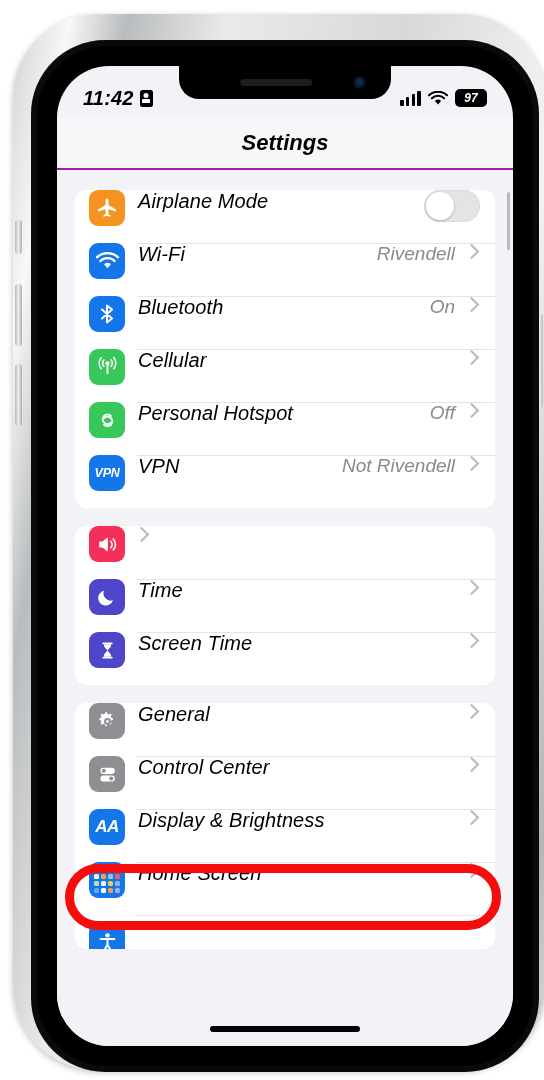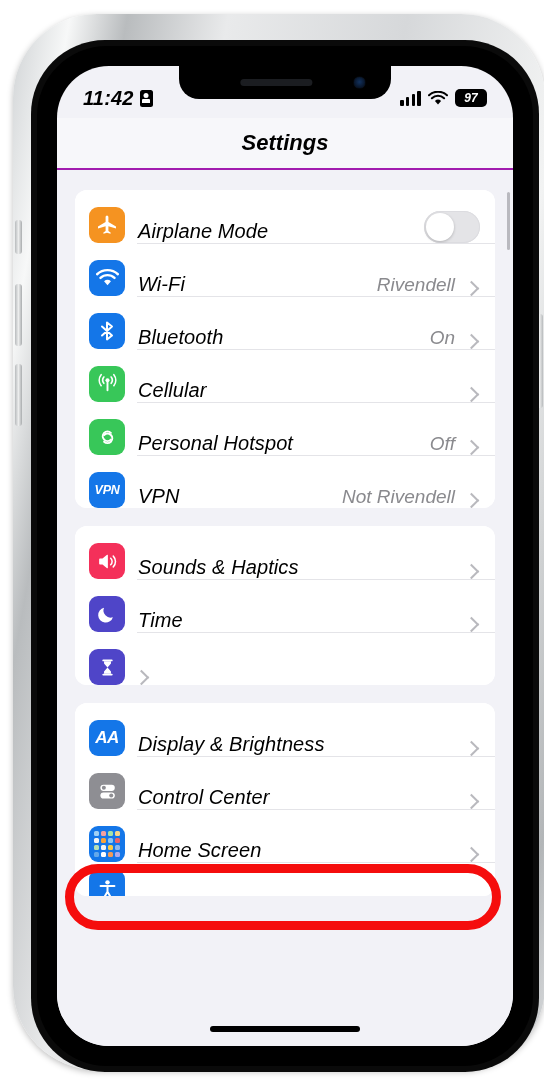--- a/index.html
+++ b/index.html
@@ -109,21 +109,21 @@
     position:absolute;right:3px;top:22px;width:3px;height:58px;
     border-radius:2px;background:#b9b9bf;z-index:25;
   }
 
   .group{
     margin:18px 18px 0 18px;background:#fff;border-radius:12px;overflow:hidden;
   }
   .group.first{margin-top:20px;}
 
   .row{
-    display:flex;align-items:flex-end;height:53px;padding-left:14px;
+    display:flex;align-items:flex-start;height:53px;padding-left:14px;
     position:relative;background:#fff;
   }
   .row + .row::before{
     content:"";position:absolute;left:62px;right:0;top:0;height:1px;background:#e4e4e8;
   }
   .icon{
     width:36px;height:36px;border-radius:9px;flex:0 0 36px;
     display:flex;align-items:center;justify-content:center;position:relative;
   }
   .label{
@@ -306,21 +306,20 @@
 
 
           <div class="row">
             <div class="icon" style="background:#f4305a">
               <svg viewBox="0 0 26 26" width="25" height="25">
                 <path class="g-white" d="M12.2 6.2 L7.8 9.9 H5.2 a.9.9 0 0 0 -.9.9 v4.4 a.9.9 0 0 0 .9.9 h2.6 l4.4 3.7 a.7.7 0 0 0 1.2-.6 V6.8 a.7.7 0 0 0 -1.2-.6z"></path>
                 <path d="M16.3 9.6 a4.6 4.6 0 0 1 0 6.8" stroke="#fff" stroke-width="1.6" fill="none" stroke-linecap="round"></path>
                 <path d="M19 7.4 a8 8 0 0 1 0 11.2" stroke="#fff" stroke-width="1.6" fill="none" stroke-linecap="round"></path>
               </svg>
             </div>
-            <span class="label">Sounds &amp; Haptics</span>
             <span class="value"></span>
             <span class="chev"></span>
           </div>
 
           <div class="row">
             <div class="icon" style="background:#4f45c8">
               <svg viewBox="0 0 26 26" width="25" height="25">
                 <path class="g-white" d="M18.6 15.8 a7.4 7.4 0 0 1 -9.2-9.8 7.8 7.8 0 1 0 9.2 9.8z"></path>
               </svg>
             </div>
@@ -330,47 +329,60 @@
           </div>
 
           <div class="row">
             <div class="icon" style="background:#4f45c8">
               <svg viewBox="0 0 26 26" width="25" height="25">
                 <rect x="7.6" y="4.6" width="10.8" height="2" rx="1" fill="#fff"></rect>
                 <rect x="7.6" y="19.4" width="10.8" height="2" rx="1" fill="#fff"></rect>
                 <path class="g-white" d="M9.4 6.6 h7.2 v2.2 L13 13 l3.6 4.2 v2.2 H9.4 v-2.2 L13 13 9.4 8.8z"></path>
               </svg>
             </div>
+            <span class="label">Screen Time</span>
             <span class="value"></span>
             <span class="chev"></span>
           </div>
         </div>
 
         <div class="group">
 
-
-          <div class="row">
-            <div class="icon" style="background:#1476e8">
-              <span class="aa-text">AA</span>
-            </div>
-            <span class="label">Display &amp; Brightness</span>
+          <div class="row">
+            <div class="icon" style="background:#8e8e93">
+              <svg viewBox="0 0 26 26" width="25" height="25">
+                <path class="g-white" d="M13 5.2 l1.6.5 1.5-.9 1.2 1.2 -.9 1.5 .5 1.6 1.7.6 v1.7 l-1.7.6 -.5 1.6 .9 1.5 -1.2 1.2 -1.5-.9 -1.6.5 -.6 1.7 h-1.7 l-.6-1.7 -1.6-.5 -1.5.9 -1.2-1.2 .9-1.5 -.5-1.6 -1.7-.6 v-1.7 l1.7-.6 .5-1.6 -.9-1.5 1.2-1.2 1.5.9 1.6-.5 .6-1.7 h1.7z"></path>
+                <circle cx="13" cy="13" r="3.6" fill="#8e8e93"></circle>
+                <circle cx="13" cy="13" r="1.5" fill="#fff"></circle>
+              </svg>
+            </div>
+            <span class="label">General</span>
             <span class="value"></span>
             <span class="chev"></span>
           </div>
 
           <div class="row">
             <div class="icon" style="background:#8e8e93">
               <svg viewBox="0 0 26 26" width="25" height="25">
                 <rect x="5.6" y="6" width="15" height="6.4" rx="3.2" fill="#fff"></rect>
                 <circle cx="9.2" cy="9.2" r="2.1" fill="#8e8e93"></circle>
                 <rect x="5.6" y="14" width="15" height="6.4" rx="3.2" fill="#fff"></rect>
                 <circle cx="16.9" cy="17.2" r="2.1" fill="#8e8e93"></circle>
               </svg>
             </div>
             <span class="label">Control Center</span>
+            <span class="value"></span>
+            <span class="chev"></span>
+          </div>
+
+          <div class="row">
+            <div class="icon" style="background:#1476e8">
+              <span class="aa-text">AA</span>
+            </div>
+            <span class="label">Display &amp; Brightness</span>
             <span class="value"></span>
             <span class="chev"></span>
           </div>
 
           <div class="row">
             <div class="icon" style="background:#1476e8">
               <span class="hs-grid">
                 <span style="background:#9fd0f5"></span>
                   <span style="background:#f2a0a0"></span>
                   <span style="background:#a6e3a6"></span>

